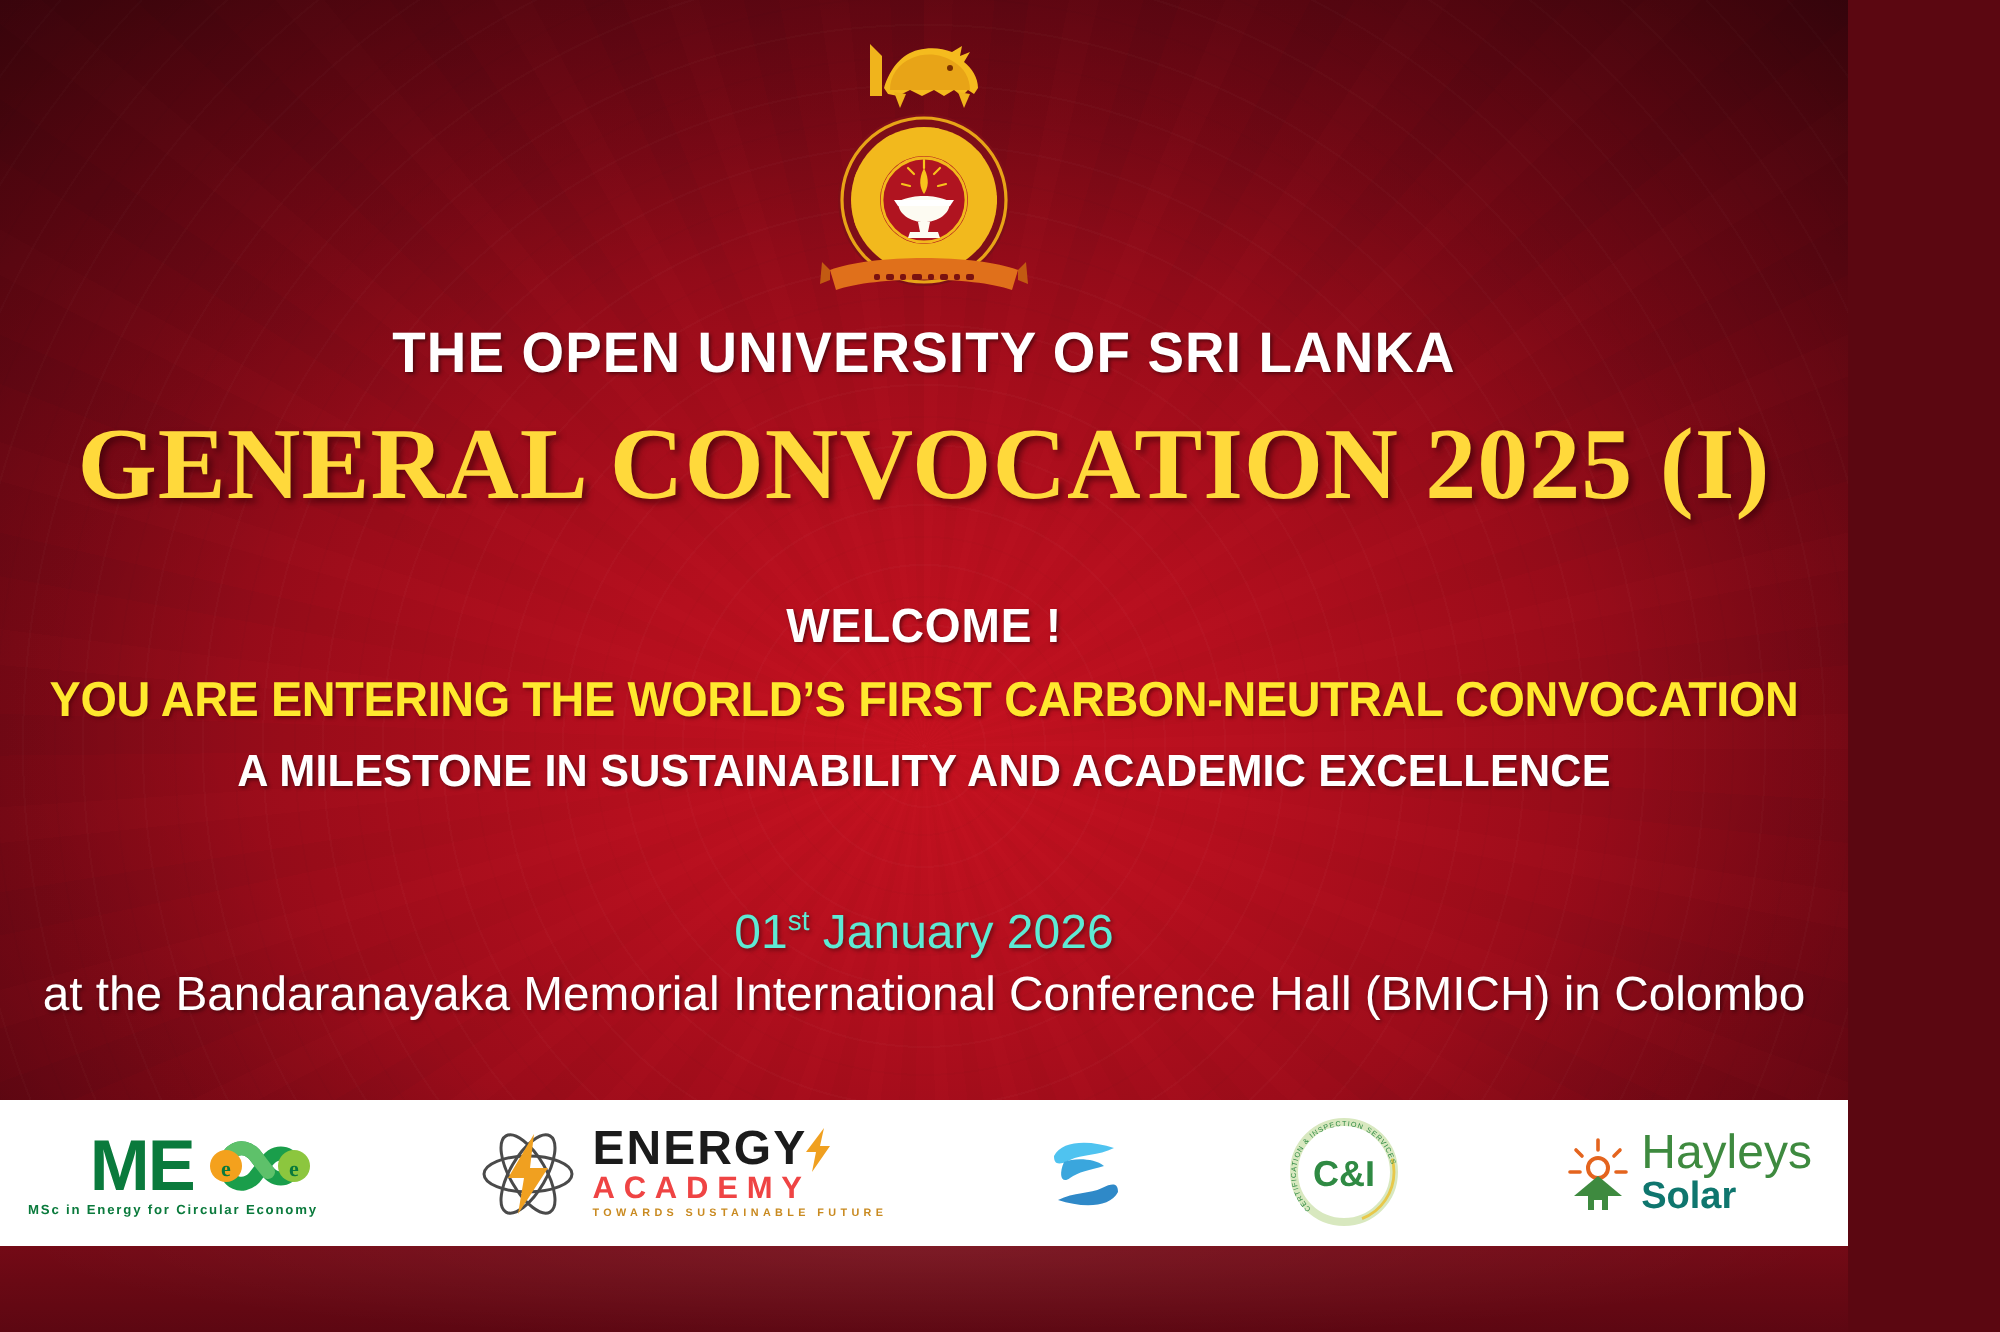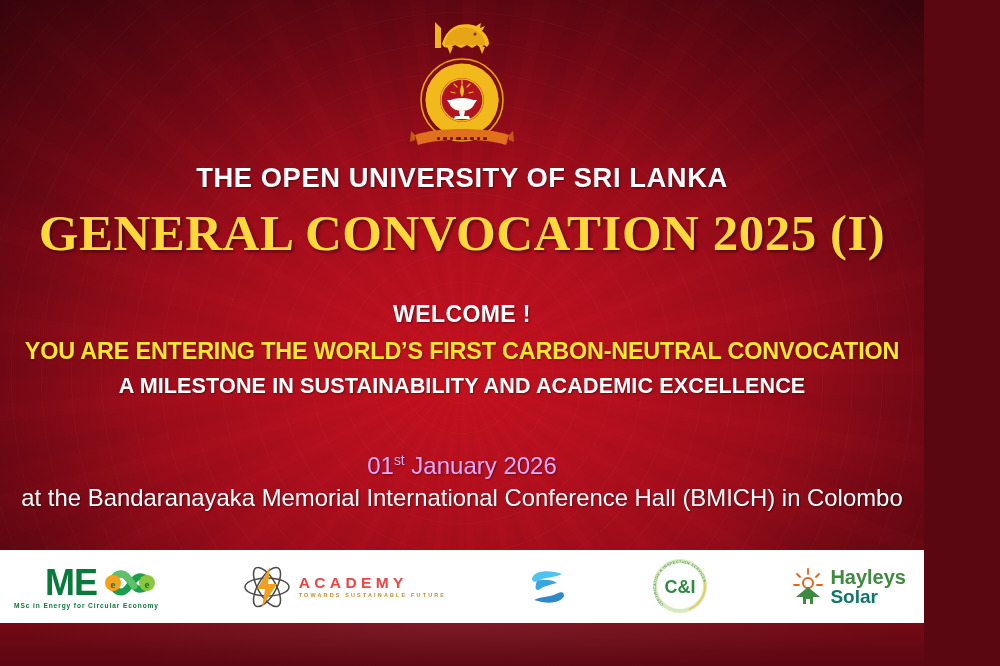--- a/index.html
+++ b/index.html
@@ -83,21 +83,21 @@
     transform:scaleX(.955);
   }
   .subtagline{
     position:absolute;left:0;right:0;top:373px;text-align:center;
     color:#ffffff;font-weight:bold;font-size:22.5px;letter-spacing:.1px;
     text-shadow:1px 1px 2px rgba(0,0,0,.45);
     transform:scaleX(.96);
   }
   .event-date{
     position:absolute;left:0;right:0;top:452px;text-align:center;
-    color:#f0abfc;font-size:24px;font-weight:normal;
+    color:#5eead4;font-size:24px;font-weight:normal;
     text-shadow:1px 1px 2px rgba(0,0,0,.4);
   }
   .event-date sup{font-size:.58em;vertical-align:super;}
   .event-venue{
     position:absolute;left:0;right:0;top:484px;text-align:center;
     color:#ffffff;font-size:24px;font-weight:normal;
     text-shadow:1px 1px 2px rgba(0,0,0,.4);
     transform:scaleX(.995);
   }
 
@@ -123,21 +123,21 @@
   .energy-words{display:flex;flex-direction:column;line-height:1;}
   .energy-1{font-size:24px;font-weight:bold;color:#1b1b1b;letter-spacing:1px;}
   .energy-2{font-size:15.5px;font-weight:bold;color:#ef4444;letter-spacing:4.4px;}
   .energy-3{font-size:5.4px;font-weight:bold;color:#c98a20;letter-spacing:2.2px;margin-top:2px;}
   .logo-cu{display:flex;align-items:center;gap:7px;}
   .cu-text{font-size:25px;letter-spacing:-.4px;}
   .cu-bold{font-weight:bold;color:#2b3a46;}
   .cu-light{font-weight:normal;color:#8d9aa4;}
   .logo-hayleys{display:flex;align-items:center;gap:5px;}
   .hay-words{display:flex;flex-direction:column;line-height:1.02;}
-  .hay-1{font-size:20px;font-weight:bold;color:#3e8a3f;}
+  .hay-1{font-size:24px;font-weight:normal;color:#3e8a3f;}
   .hay-2{font-size:19px;font-weight:bold;color:#0f766e;}
 
   .bottom-strip{
     position:absolute;left:0;right:0;top:623px;height:43px;
     background:linear-gradient(180deg,#740a16 0%,#6a0914 40%,#5d0712 100%);
   }
   .bottom-strip::after{
     content:"";position:absolute;inset:0;
     background:radial-gradient(ellipse 70% 160% at 50% 0%,
       rgba(255,255,255,.07) 0%, rgba(0,0,0,0) 70%);
@@ -262,20 +262,26 @@
     <div class="sponsor logo-energy">
       <svg width="52" height="52" viewBox="0 0 52 52">
         <g fill="none" stroke="#4a4a4a" stroke-width="1.5">
           <ellipse cx="26" cy="26" rx="22" ry="9"></ellipse>
           <ellipse cx="26" cy="26" rx="22" ry="9" transform="rotate(60 26 26)"></ellipse>
           <ellipse cx="26" cy="26" rx="22" ry="9" transform="rotate(120 26 26)"></ellipse>
         </g>
         <path d="M29 6 L16 28 L24 28 L21 46 L36 23 L27 23 Z" fill="#f0a020"></path>
       </svg>
       <div class="energy-words">
+        <div style="display:flex;align-items:center;">
+          <span class="energy-1">ENERGY</span>
+          <svg width="16" height="22" viewBox="0 0 16 22" style="margin-left:-3px">
+            <path d="M11 0 L2 12 L7 12 L5 22 L14 9 L9 9 Z" fill="#f0a020"></path>
+          </svg>
+        </div>
         <span class="energy-2">ACADEMY</span>
         <span class="energy-3">TOWARDS SUSTAINABLE FUTURE</span>
       </div>
     </div>
 
     <div class="sponsor logo-cu">
       <svg width="40" height="42" viewBox="0 0 40 42">
         <path d="M4 12 C8 4 22 4 34 8 C26 12 18 11 12 14 C6 17 4 16 4 12 Z" fill="#4fc3f0"></path>
         <path d="M36 30 C32 38 18 38 6 34 C14 30 22 31 28 28 C34 25 36 26 36 30 Z" fill="#2f89c8"></path>
         <path d="M9 15 C14 13 24 13 29 17 C22 19 16 20 12 23 C8 26 6 22 9 15 Z" fill="#3aa6dd"></path>

